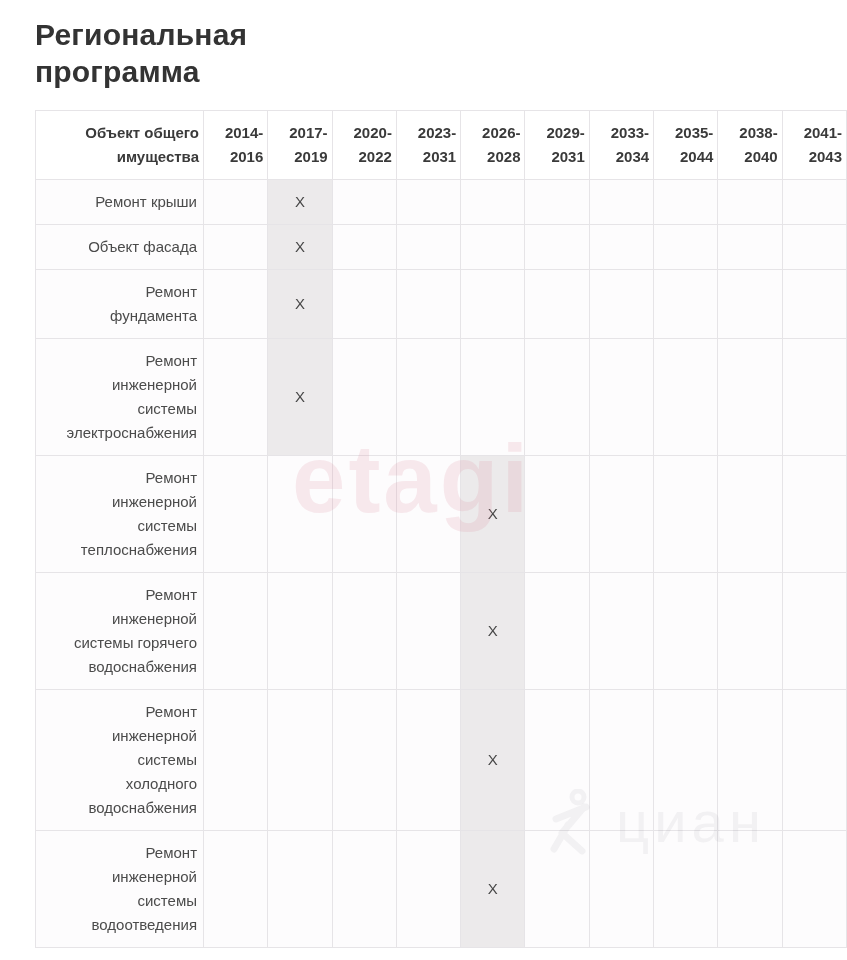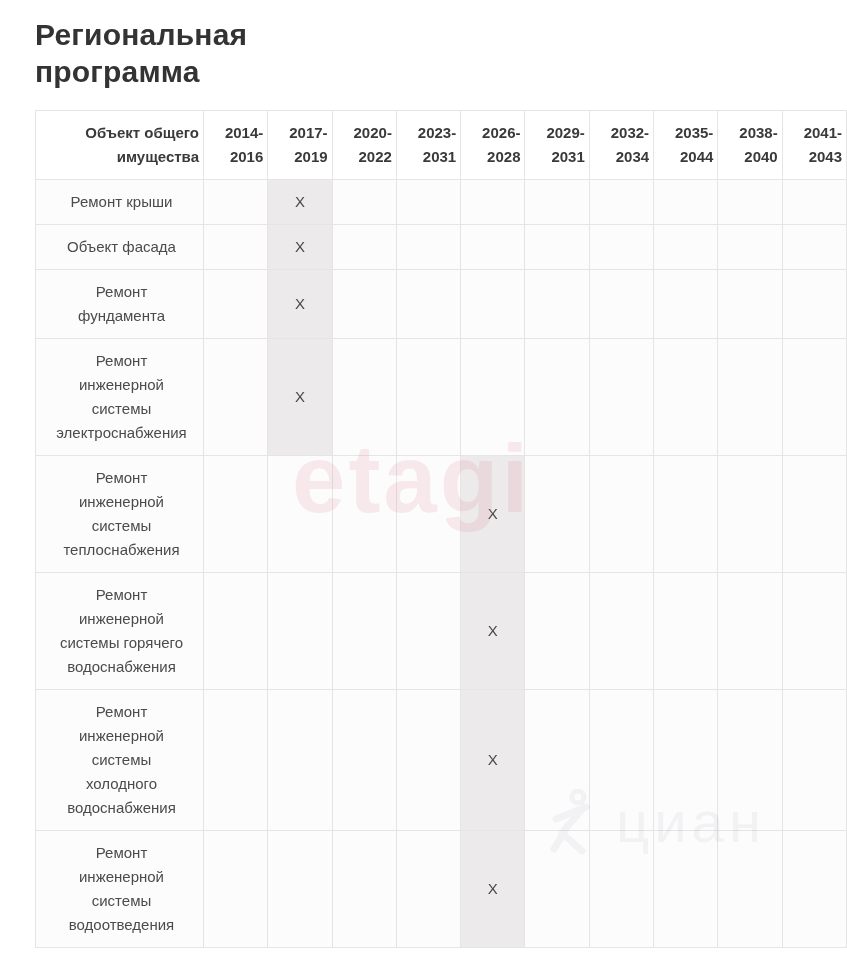--- a/index.html
+++ b/index.html
@@ -52,21 +52,21 @@
   }
   table.program thead th.obj-header {
     padding-left: 10px;
     font-size: 15px;
   }
   table.program tbody td {
     background: var(--row-bg, #fdfcfd);
     color: var(--body-text, #4b4b4b);
   }
   table.program tbody td.obj-label {
-    text-align: center;
+    text-align: right;
     padding: 10px 6px 10px 10px;
     white-space: pre-line;
   }
   table.program tbody td.period-cell {
     text-align: center;
     padding: 10px 2px;
   }
   table.program tbody td.mark-cell {
     background: var(--shade-cell, #eceaeb);
     color: #484848;
@@ -128,21 +128,21 @@
           <th>2017-
 2019</th>
           <th>2020-
 2022</th>
           <th>2023-
 2031</th>
           <th>2026-
 2028</th>
           <th>2029-
 2031</th>
-          <th>2032-
+          <th>2033-
 2034</th>
           <th>2035-
 2044</th>
           <th>2038-
 2040</th>
           <th>2041-
 2043</th>
         </tr>
       </thead>
     <tbody>

